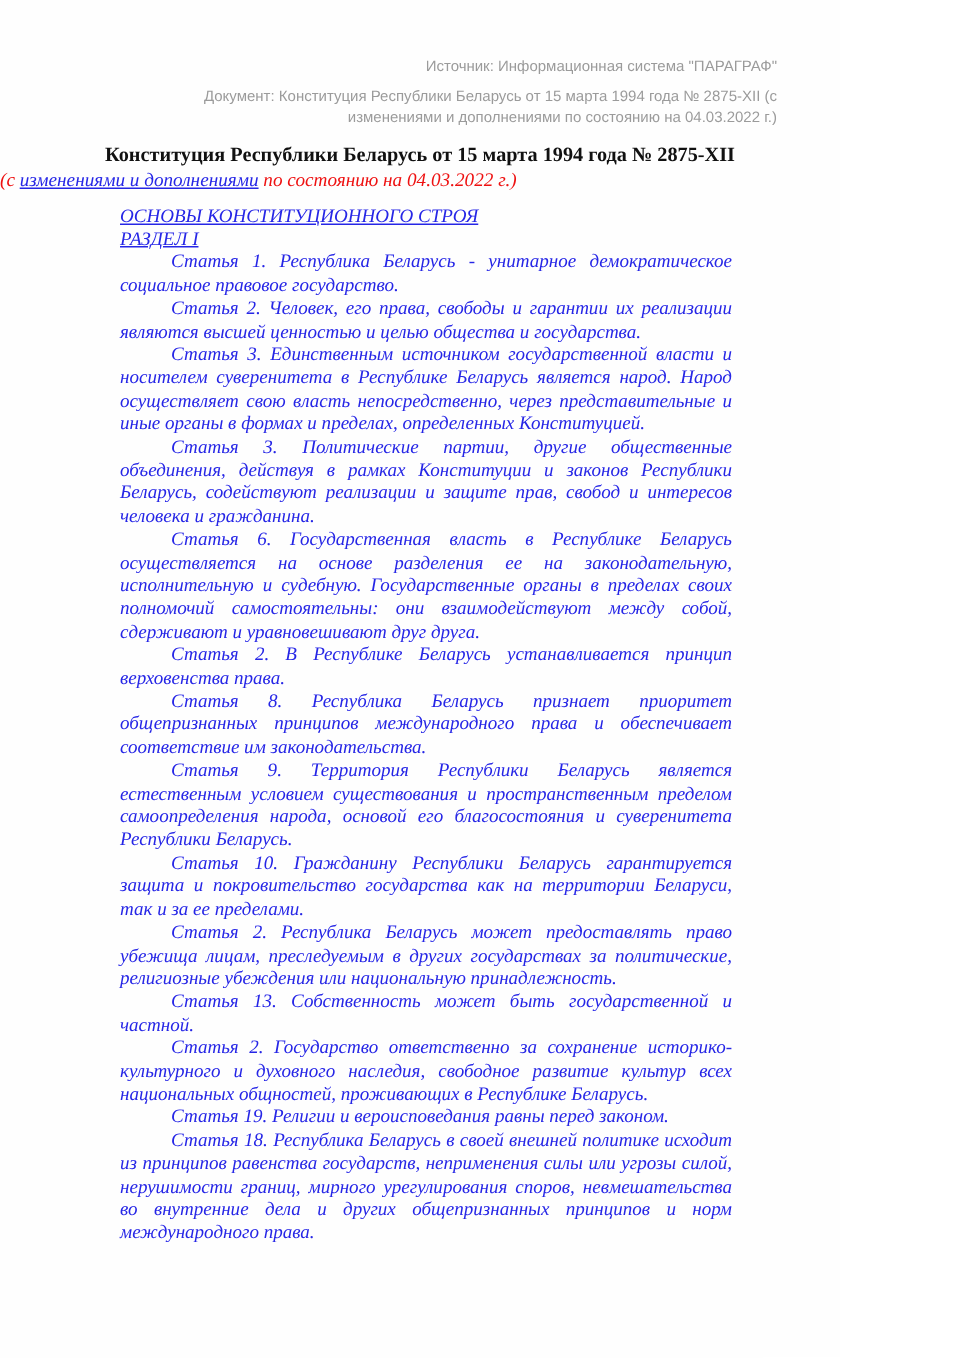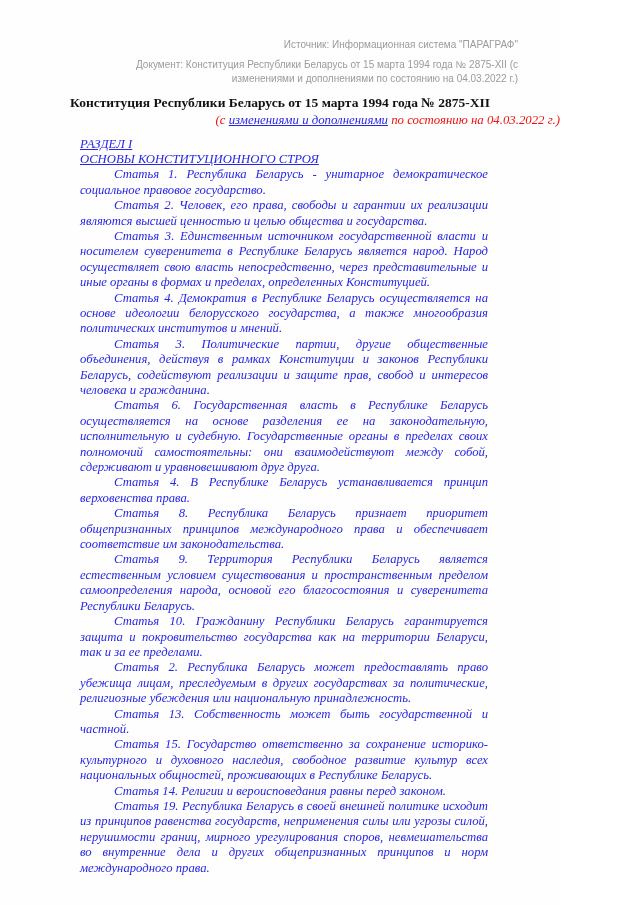--- a/index.html
+++ b/index.html
@@ -30,21 +30,21 @@
     margin-top: 8px;
     text-align: center;
     font-weight: bold;
     font-size: 13.5px;
     color: var(--title_black, #111111);
   }
 
   
   .subtitle {
     margin-top: 2px;
-    text-align: right;
+    text-align: left;
     font-style: italic;
     font-size: 12.8px;
     color: var(--accent_red, #ee1111);
   }
   .subtitle .link {
     color: var(--link_blue, #2626e6);
     text-decoration: underline;
     cursor: pointer;
   }
 
@@ -75,34 +75,33 @@
   <div class="meta">
     <div class="src">Источник: Информационная система "ПАРАГРАФ"</div>
     <div class="doc">Документ: Конституция Республики Беларусь от 15 марта 1994 года № 2875-XII (с изменениями и дополнениями по состоянию на 04.03.2022 г.)</div>
   </div>
 
   <div class="title">Конституция Республики Беларусь от 15 марта 1994 года № 2875-XII</div>
 
   <div class="subtitle"><span>(с </span><span class="link">изменениями и дополнениями</span><span> по состоянию на 04.03.2022 г.)</span></div>
 
   <div class="docbody">
+    <div class="heading">ОСНОВЫ КОНСТИТУЦИОННОГО СТРОЯ</div>
     <div class="heading">РАЗДЕЛ I</div>
-    <div class="heading">ОСНОВЫ КОНСТИТУЦИОННОГО СТРОЯ</div>
     <div>
         <p>Статья 1. Республика Беларусь - унитарное демократическое социальное правовое государство.</p>
         <p>Статья 2. Человек, его права, свободы и гарантии их реализации являются высшей ценностью и целью общества и государства.</p>
         <p>Статья 3. Единственным источником государственной власти и носителем суверенитета в Республике Беларусь является народ. Народ осуществляет свою власть непосредственно, через представительные и иные органы в формах и пределах, определенных Конституцией.</p>
-        <p>Статья 4. Демократия в Республике Беларусь осуществляется на основе идеологии белорусского государства, а также многообразия политических институтов и мнений.</p>
         <p>Статья 3. Политические партии, другие общественные объединения, действуя в рамках Конституции и законов Республики Беларусь, содействуют реализации и защите прав, свобод и интересов человека и гражданина.</p>
         <p>Статья 6. Государственная власть в Республике Беларусь осуществляется на основе разделения ее на законодательную, исполнительную и судебную. Государственные органы в пределах своих полномочий самостоятельны: они взаимодействуют между собой, сдерживают и уравновешивают друг друга.</p>
-        <p>Статья 4. В Республике Беларусь устанавливается принцип верховенства права.</p>
+        <p>Статья 2. В Республике Беларусь устанавливается принцип верховенства права.</p>
         <p>Статья 8. Республика Беларусь признает приоритет общепризнанных принципов международного права и обеспечивает соответствие им законодательства.</p>
         <p>Статья 9. Территория Республики Беларусь является естественным условием существования и пространственным пределом самоопределения народа, основой его благосостояния и суверенитета Республики Беларусь.</p>
         <p>Статья 10. Гражданину Республики Беларусь гарантируется защита и покровительство государства как на территории Беларуси, так и за ее пределами.</p>
         <p>Статья 2. Республика Беларусь может предоставлять право убежища лицам, преследуемым в других государствах за политические, религиозные убеждения или национальную принадлежность.</p>
         <p>Статья 13. Собственность может быть государственной и частной.</p>
-        <p>Статья 15. Государство ответственно за сохранение историко-культурного и духовного наследия, свободное развитие культур всех национальных общностей, проживающих в Республике Беларусь.</p>
-        <p>Статья 14. Религии и вероисповедания равны перед законом.</p>
-        <p>Статья 19. Республика Беларусь в своей внешней политике исходит из принципов равенства государств, неприменения силы или угрозы силой, нерушимости границ, мирного урегулирования споров, невмешательства во внутренние дела и других общепризнанных принципов и норм международного права.</p>
+        <p>Статья 2. Государство ответственно за сохранение историко-культурного и духовного наследия, свободное развитие культур всех национальных общностей, проживающих в Республике Беларусь.</p>
+        <p>Статья 19. Религии и вероисповедания равны перед законом.</p>
+        <p>Статья 18. Республика Беларусь в своей внешней политике исходит из принципов равенства государств, неприменения силы или угрозы силой, нерушимости границ, мирного урегулирования споров, невмешательства во внутренние дела и других общепризнанных принципов и норм международного права.</p>
       </div>
   </div>
 
 </div>
 
 </body></html>

